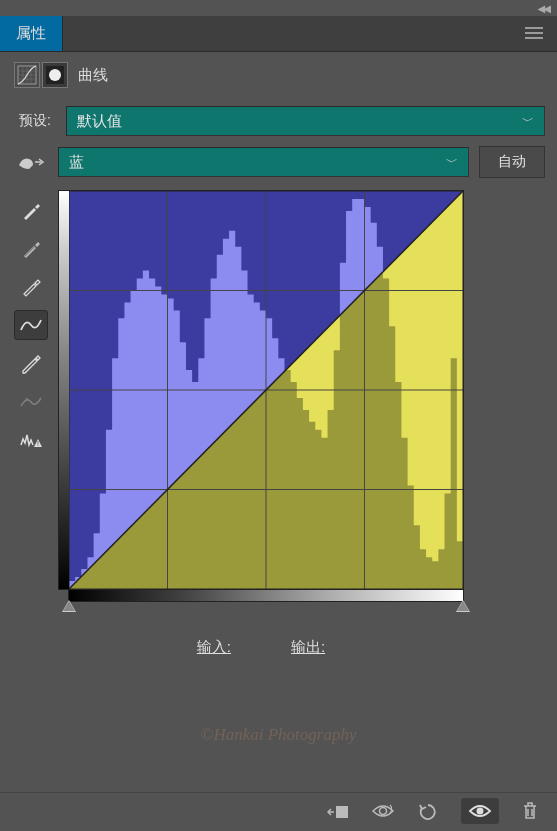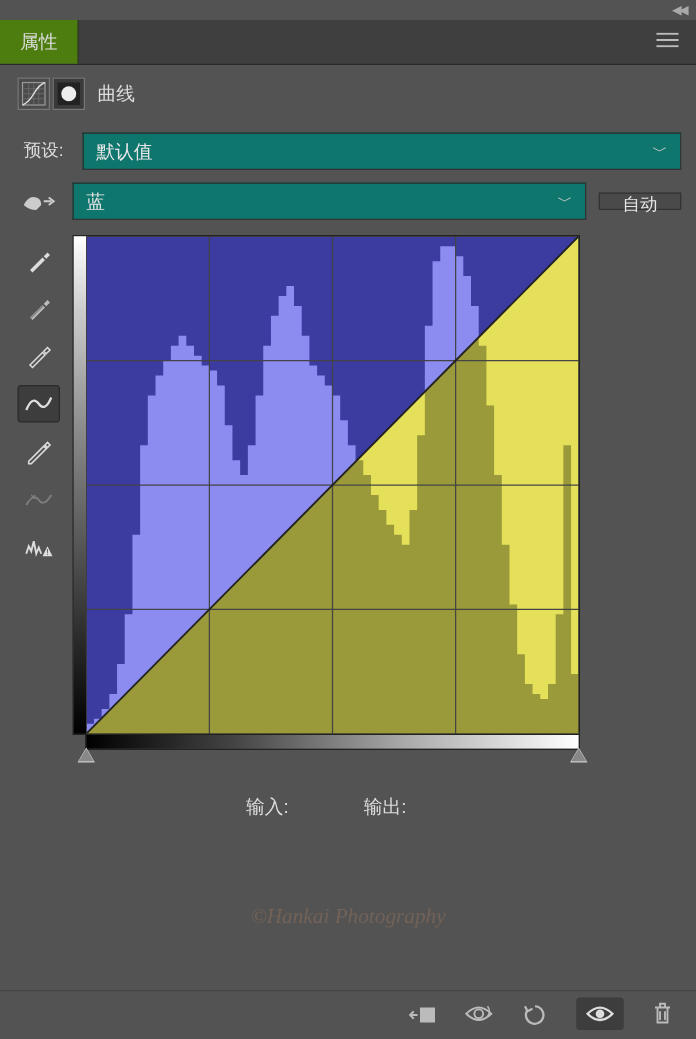--- a/index.html
+++ b/index.html
@@ -31,21 +31,21 @@
       display: flex;
       align-items: center;
       height: 36px;
       border-bottom: 1px solid #2a2a2a;
     }
     .tab {
       padding: 0 16px;
       height: 100%;
       display: flex;
       align-items: center;
-      background: #4d7c0f;
+      background: #0369a1;
       font-size: 15px;
       color: #ddd;
       border-right: 1px solid #2a2a2a;
     }
     .tab-row .menu-icon {
       margin-left: auto;
       padding: 0 14px;
       color: #bbb;
       font-size: 16px;
     }
@@ -94,21 +94,21 @@
     }
     .finger-icon {
       width: 36px; height: 28px;
       display: flex; align-items: center; justify-content: center;
       color: #ddd;
     }
     .channel-dropdown { flex: 1; }
     .auto-btn {
       background: #4a4a4a;
       border: 1px solid #333;
-      height: 14px;
+      height: 32px;
       padding: 0 18px;
       color: #e5e5e5;
       font-size: 14px;
       cursor: pointer;
     }
     .main-area {
       display: flex;
       padding: 4px 12px 0 12px;
       gap: 8px;
     }
@@ -123,20 +123,21 @@
       display: flex; align-items: center; justify-content: center;
       color: #ddd;
       border-radius: 3px;
     }
     .tool-btn.active {
       background: #3d3d3d;
       border: 1px solid #2a2a2a;
     }
     .curve-container {
       width: 406px;
+      text-decoration: underline;
     }
     .curve-box {
       width: 406px; height: 400px;
       position: relative;
       border: 1px solid #222;
     }
     .y-gradient {
       position: absolute; left: 0; top: 0;
       width: 10px; height: 100%;
       background: linear-gradient(to bottom, #fff 0%, #ccc 15%, #888 40%, #444 70%, #000 100%);

